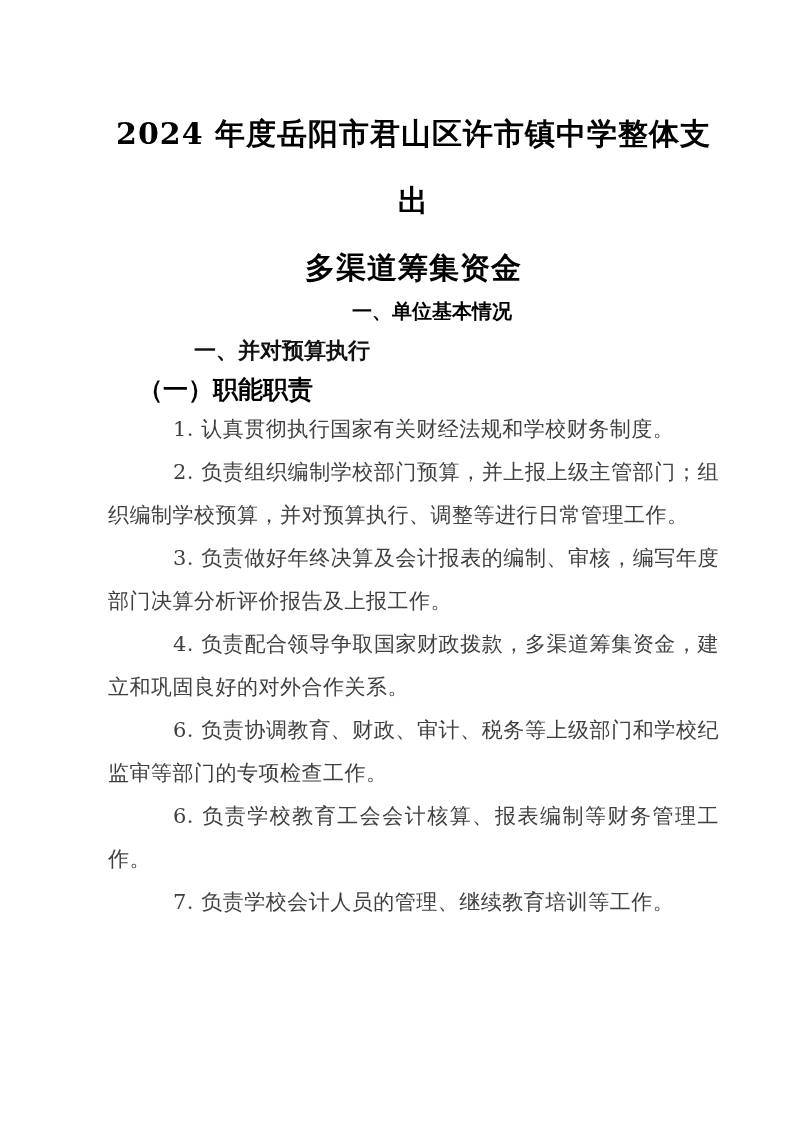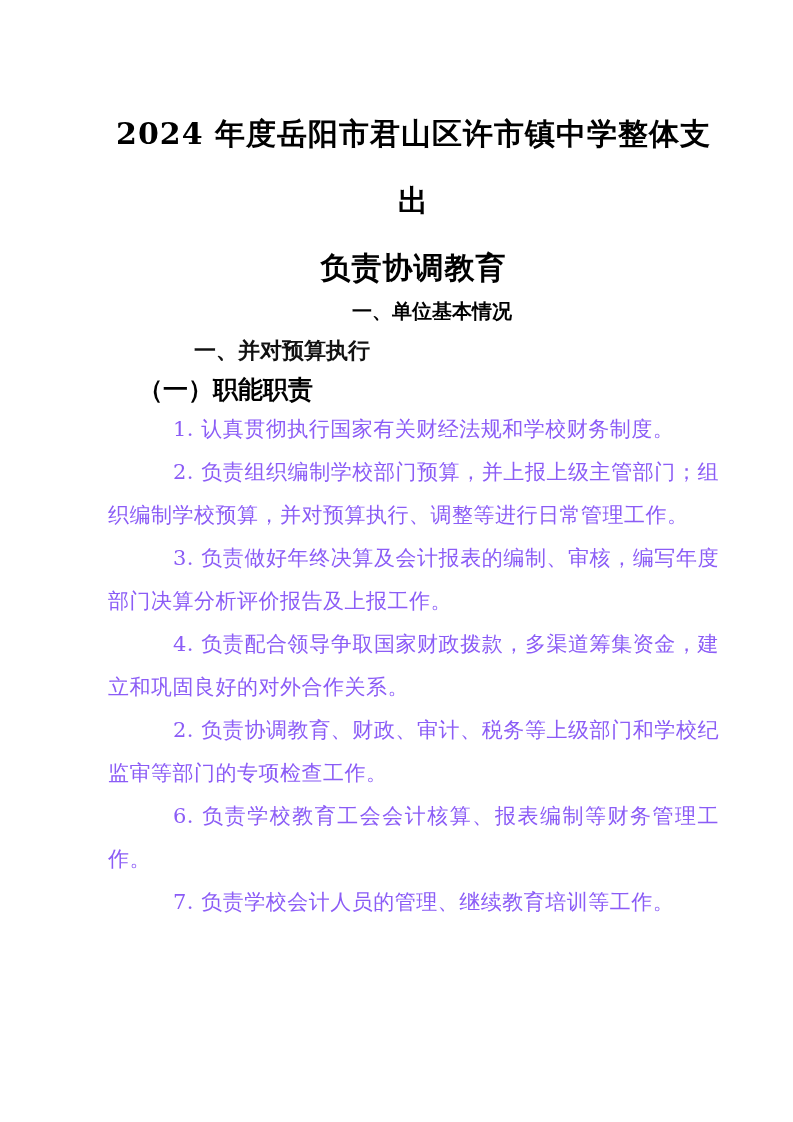--- a/index.html
+++ b/index.html
@@ -72,43 +72,43 @@
     list-style: none;
   }
   .duty {
     margin: 0;
     font-size: 21px;
     line-height: 43px;
     letter-spacing: 0.5px;
     text-align: justify;
     text-justify: inter-ideograph;
     text-indent: 65px;
-    color: #8b5cf6;
+    color: #404040;
   }
 </style>
 </head>
 <body>
 
 <div class="page">
 
   <div class="doc-title">
     <div>2024 年度岳阳市君山区许市镇中学整体支出</div>
-    <div>负责协调教育</div>
+    <div>多渠道筹集资金</div>
   </div>
 
 
   <div class="h1">一、单位基本情况</div>
 
   <div class="h2">一、并对预算执行</div>
 
   <div class="h3">（一）职能职责</div>
 
   <div class="duties">
     <p class="duty">1. 认真贯彻执行国家有关财经法规和学校财务制度。</p>
     <p class="duty">2. 负责组织编制学校部门预算，并上报上级主管部门；组织编制学校预算，并对预算执行、调整等进行日常管理工作。</p>
     <p class="duty">3. 负责做好年终决算及会计报表的编制、审核，编写年度部门决算分析评价报告及上报工作。</p>
     <p class="duty">4. 负责配合领导争取国家财政拨款，多渠道筹集资金，建立和巩固良好的对外合作关系。</p>
-    <p class="duty">2. 负责协调教育、财政、审计、税务等上级部门和学校纪监审等部门的专项检查工作。</p>
+    <p class="duty">6. 负责协调教育、财政、审计、税务等上级部门和学校纪监审等部门的专项检查工作。</p>
     <p class="duty">6. 负责学校教育工会会计核算、报表编制等财务管理工作。</p>
     <p class="duty">7. 负责学校会计人员的管理、继续教育培训等工作。</p>
   </div>
 
 </div>
 
 </body></html>

